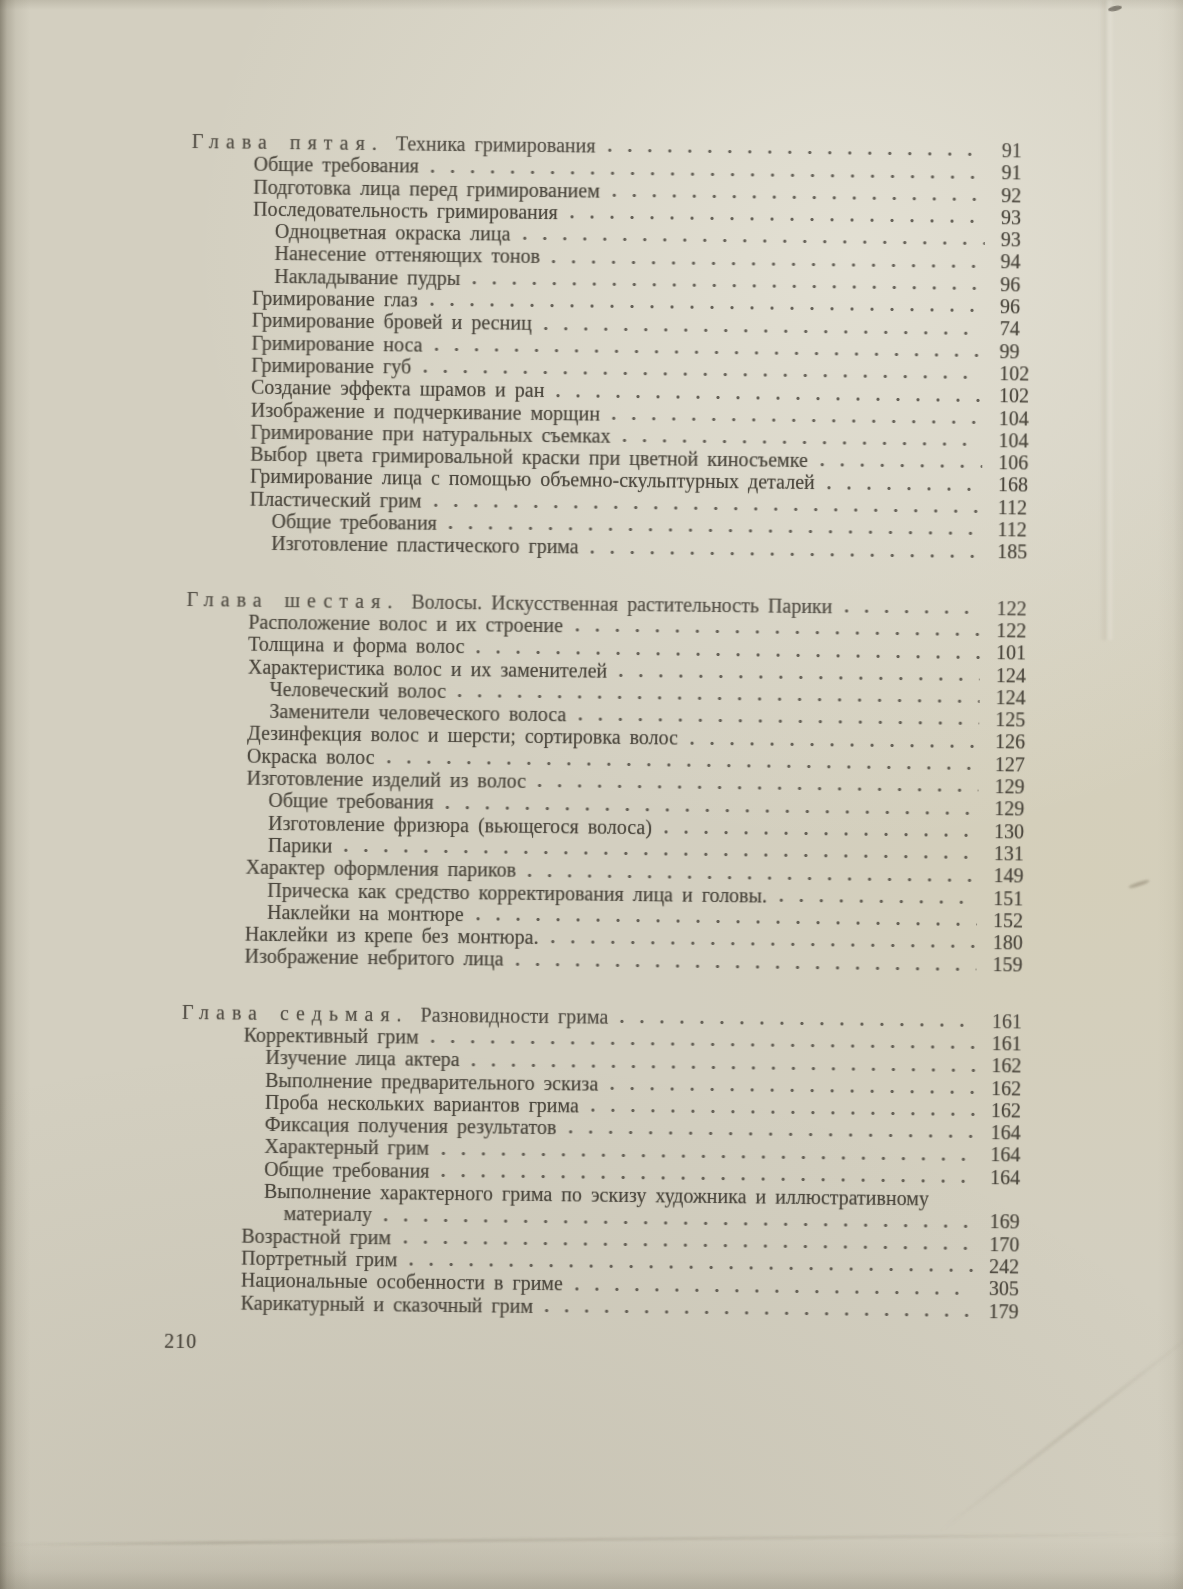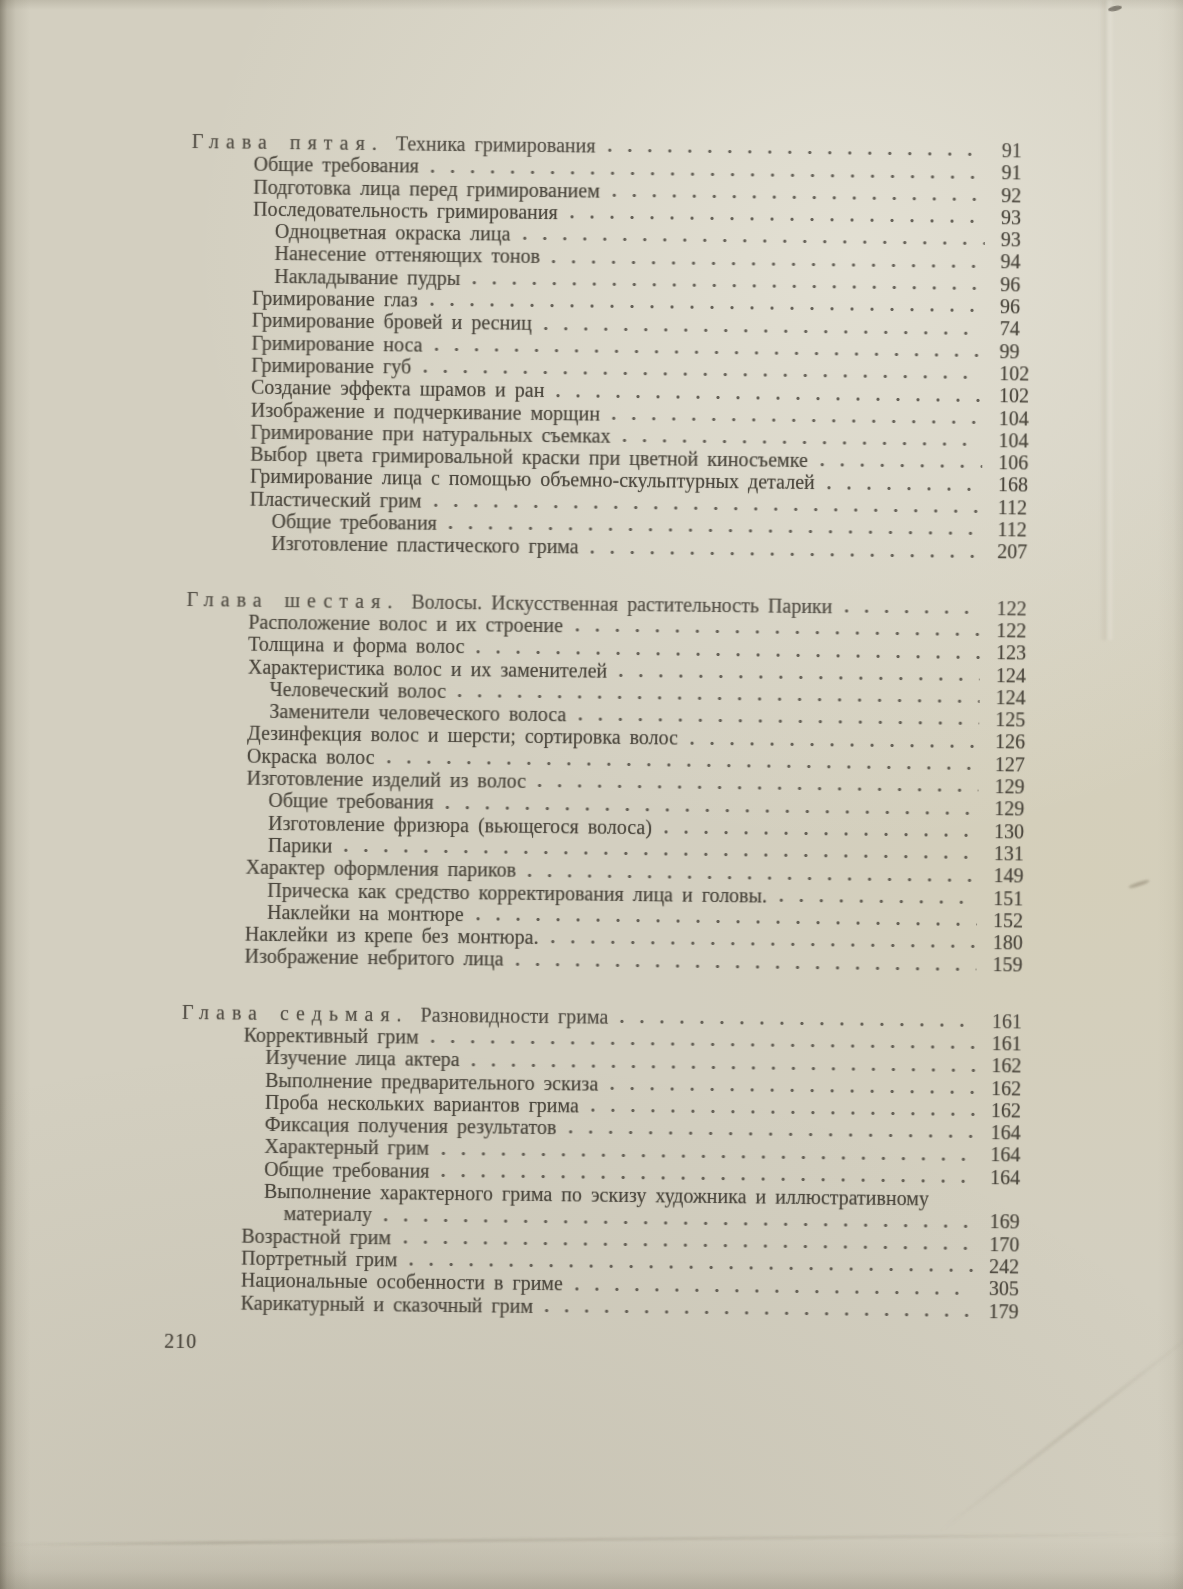--- a/index.html
+++ b/index.html
@@ -186,41 +186,41 @@
           <div class="row lvl2">
 
     <span class="title">Общие требования</span>
     <span class="dots"></span>
     <span class="pg">112</span>
   </div>
           <div class="row lvl2">
 
     <span class="title">Изготовление пластического грима</span>
     <span class="dots"></span>
-    <span class="pg">207</span>
+    <span class="pg">185</span>
   </div>
         </div>
         <div class="toc-section">
           <div class="row heading">
     <span class="chapter">Глава шестая.</span>
     <span class="title">Волосы. Искусственная растительность Парики</span>
     <span class="dots"></span>
     <span class="pg">122</span>
   </div>
           <div class="row lvl1">
 
     <span class="title">Расположение волос и их строение</span>
     <span class="dots"></span>
     <span class="pg">122</span>
   </div>
           <div class="row lvl1">
 
     <span class="title">Толщина и форма волос</span>
     <span class="dots"></span>
-    <span class="pg">123</span>
+    <span class="pg">101</span>
   </div>
           <div class="row lvl1">
 
     <span class="title">Характеристика волос и их заменителей</span>
     <span class="dots"></span>
     <span class="pg">124</span>
   </div>
           <div class="row lvl2">
 
     <span class="title">Человеческий волос</span>

